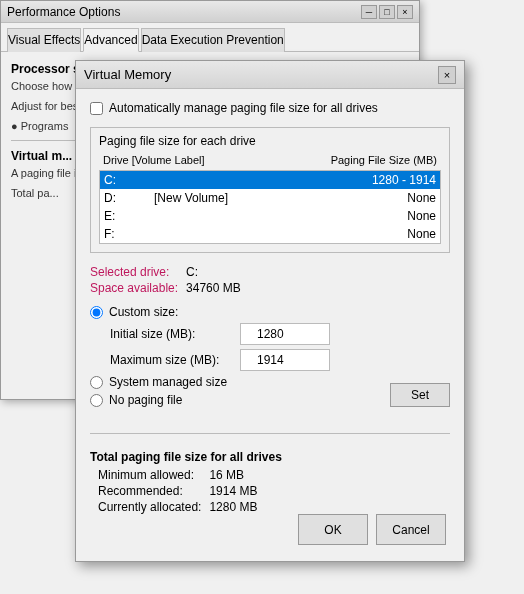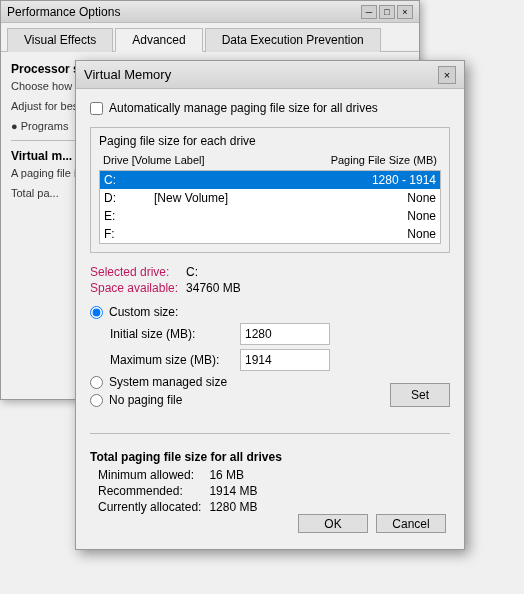--- a/index.html
+++ b/index.html
@@ -57,21 +57,21 @@
     }
 
     .tab-bar {
       display: flex;
       border-bottom: 1px solid #bbb;
       padding: 4px 6px 0;
       background: #f0f0f0;
     }
 
     .tab {
-      padding: 4px 16px;
+      padding: 4px 0;
       border: 1px solid #bbb;
       border-bottom: none;
       background: #e0e0e0;
       cursor: pointer;
       font-size: 12px;
       margin-right: 2px;
       position: relative;
       top: 1px;
     }
 
@@ -247,21 +247,21 @@
     .vm-input-label {
       width: 130px;
       font-size: 12px;
     }
 
     .vm-input-field {
       width: 90px;
       height: 22px;
       border: 1px solid #bbb;
       background: #fff;
-      padding: 2px 4px;
+      padding: 2px 16px;
       font-size: 12px;
     }
 
     .vm-set-btn-row {
       display: flex;
       justify-content: flex-end;
       margin-bottom: 10px;
     }
 
     .vm-set-btn {
@@ -294,21 +294,21 @@
 
     .vm-ok-cancel-row {
       display: flex;
       justify-content: flex-end;
       gap: 8px;
       padding: 0 4px 4px;
     }
 
     .vm-ok-btn, .vm-cancel-btn {
       width: 70px;
-      height: 19px;
+      height: 31px;
       border: 1px solid #999;
       background: #e0e0e0;
       cursor: pointer;
       font-size: 12px;
     }
 
     
     .divider {
       height: 1px;
       background: #bbb;

